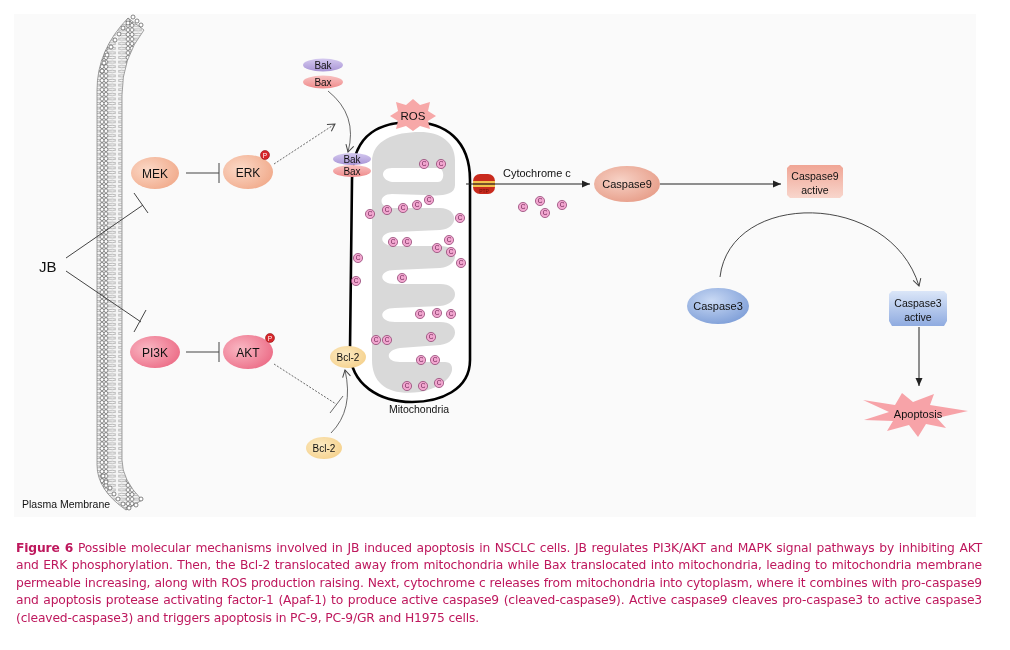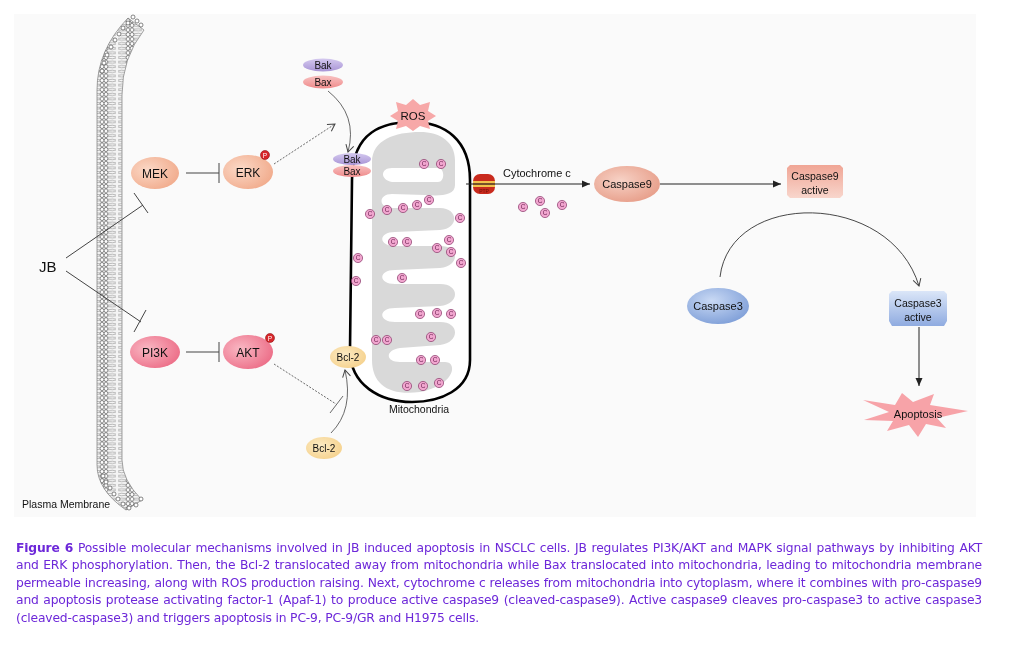--- a/index.html
+++ b/index.html
@@ -1,21 +1,21 @@
 <!DOCTYPE html>
 <html><head>
 <meta charset="utf-8">
 <style>
   html, body { margin: 0; padding: 0; background: #ffffff; }
   body { width: 1010px; height: 650px; position: relative; overflow: hidden; font-family: "Liberation Sans", sans-serif; }
   #diagram { position: absolute; left: 0; top: 0; width: 1010px; height: 525px; }
   .lbl { font-family: "Liberation Sans", sans-serif; fill: #111; }
   #caption {
     position: absolute; left: 16px; top: 540px; width: 966px;
-    font-family: "DejaVu Sans", sans-serif; font-size: 12.3px; line-height: 17.4px; color: #6d28d9;
+    font-family: "DejaVu Sans", sans-serif; font-size: 12.3px; line-height: 17.4px; color: #be185d;
     text-align: justify; letter-spacing: -0.15px;
   }
   #caption b { font-weight: bold; }
 </style>
 </head>
 <body>
 
 <svg id="diagram" viewBox="0 0 1010 525" xmlns="http://www.w3.org/2000/svg">
   <defs>
     <radialGradient id="gMek" cx="35%" cy="40%" r="70%">

